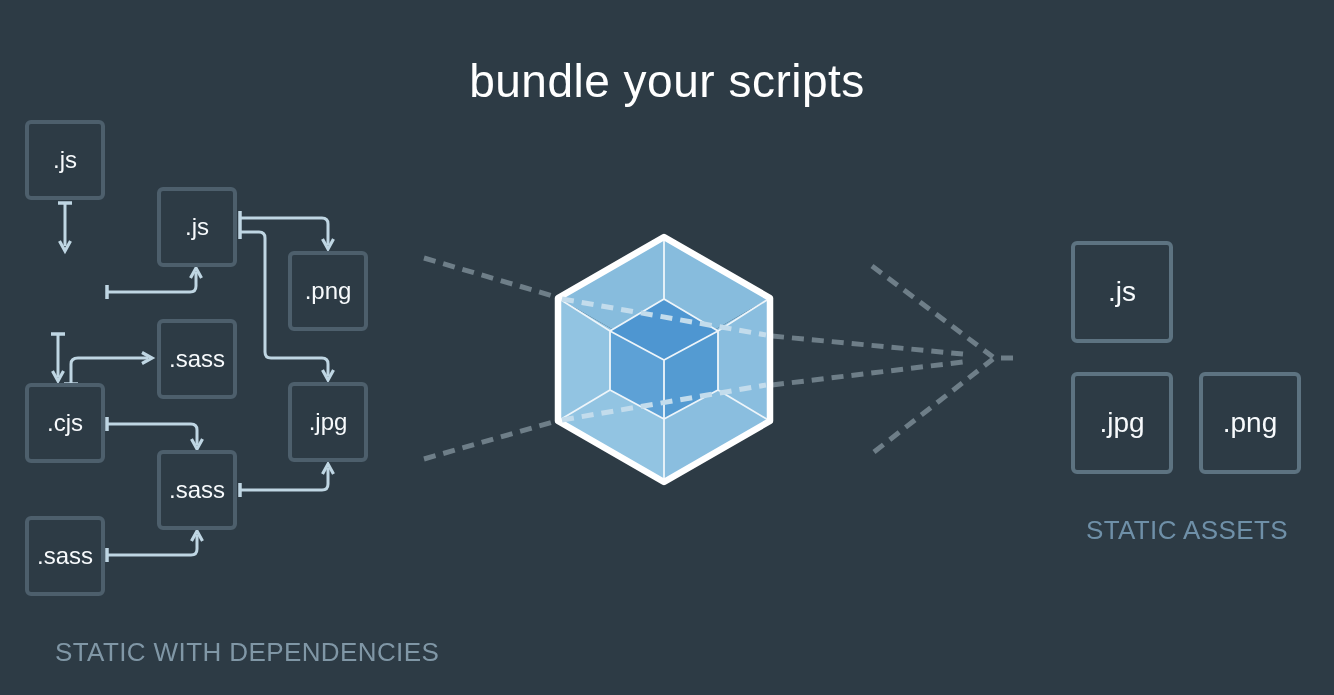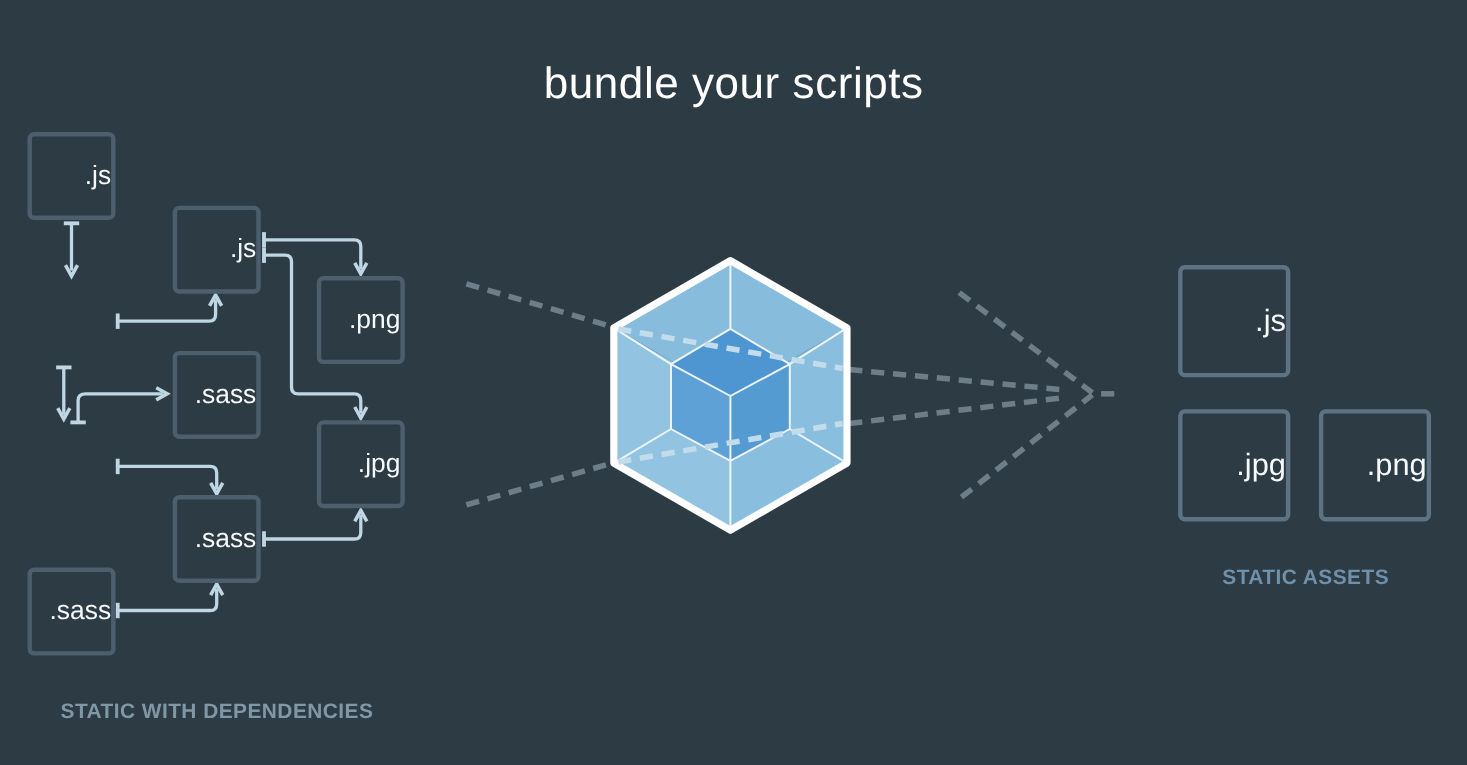--- a/index.html
+++ b/index.html
@@ -4,42 +4,42 @@
 <style>
   html,body{margin:0;padding:0;background:var(--background,#2d3b45);}
   .stage{
     position:relative;width:1334px;height:695px;overflow:hidden;
     background:var(--background,#2d3b45);
     font-family:"Liberation Sans","DejaVu Sans",sans-serif;
   }
   .page-title{
     position:absolute;top:54px;left:0;width:100%;
     text-align:center;color:var(--title,#fff);
-    font-size:40px;font-weight:300;letter-spacing:0.5px;
+    font-size:46px;font-weight:300;letter-spacing:0.5px;
   }
   svg.overlay{position:absolute;left:0;top:0;pointer-events:none;}
   
   .connector{stroke:var(--connector,#bfd6e3);stroke-width:3;fill:none;}
   .connector-cap{stroke:var(--connector,#bfd6e3);stroke-width:3.5;fill:none;}
   .connector-head{stroke:var(--connector,#bfd6e3);stroke-width:3.2;fill:none;stroke-linejoin:miter;}
   .dotted{stroke:var(--dotted,#6e7e88);stroke-width:5;fill:none;stroke-dasharray:12 8;}
   .dotted-light{stroke:var(--dotted-light,#c3dcec);stroke-width:5;fill:none;stroke-dasharray:12 8;}
   
   .cube-outline{fill:none;stroke:var(--cube-stroke,#fff);stroke-width:6.5;stroke-linejoin:round;}
   .edge-thin{fill:none;stroke:#eef5fa;stroke-width:1.8;stroke-linejoin:round;}
   
   .box{
     position:absolute;box-sizing:border-box;border-radius:6px;
-    display:flex;align-items:center;justify-content:flex-end;
+    display:flex;align-items:center;justify-content:center;
     color:var(--box-text,#f7fafc);
   }
   .mbox{width:80px;height:80px;border:4px solid var(--left-box-border,#4d5f6c);font-size:24px;}
   .abox{width:102px;height:102px;border:4px solid var(--right-box-border,#5d7381);font-size:28px;}
   .caption{
-    position:absolute;font-weight:bold;font-size:19px;letter-spacing:0.4px;
+    position:absolute;font-weight:normal;font-size:26px;letter-spacing:0.4px;
   }
   .caption-left{left:55px;top:637px;color:var(--caption-left,#8097a6);}
   .caption-right{left:1071px;top:515px;width:232px;text-align:center;color:var(--caption-right,#6f90a8);}
 </style>
 </head>
 <body>
 
 <div class="stage">
 
   <div class="page-title">bundle your scripts</div>
@@ -123,20 +123,23 @@
     </div>
   <div class="box mbox" style="left:157px;top:187px">
       <span>.js</span>
     </div>
   <div class="box mbox" style="left:288px;top:251px">
       <span>.png</span>
     </div>
   <div class="box mbox" style="left:157px;top:319px">
       <span>.sass</span>
     </div>
+  <div class="box mbox" style="left:25px;top:383px">
+      <span>.cjs</span>
+    </div>
   <div class="box mbox" style="left:288px;top:382px">
       <span>.jpg</span>
     </div>
   <div class="box mbox" style="left:157px;top:450px">
       <span>.sass</span>
     </div>
   <div class="box mbox" style="left:25px;top:516px">
       <span>.sass</span>
     </div>
 

